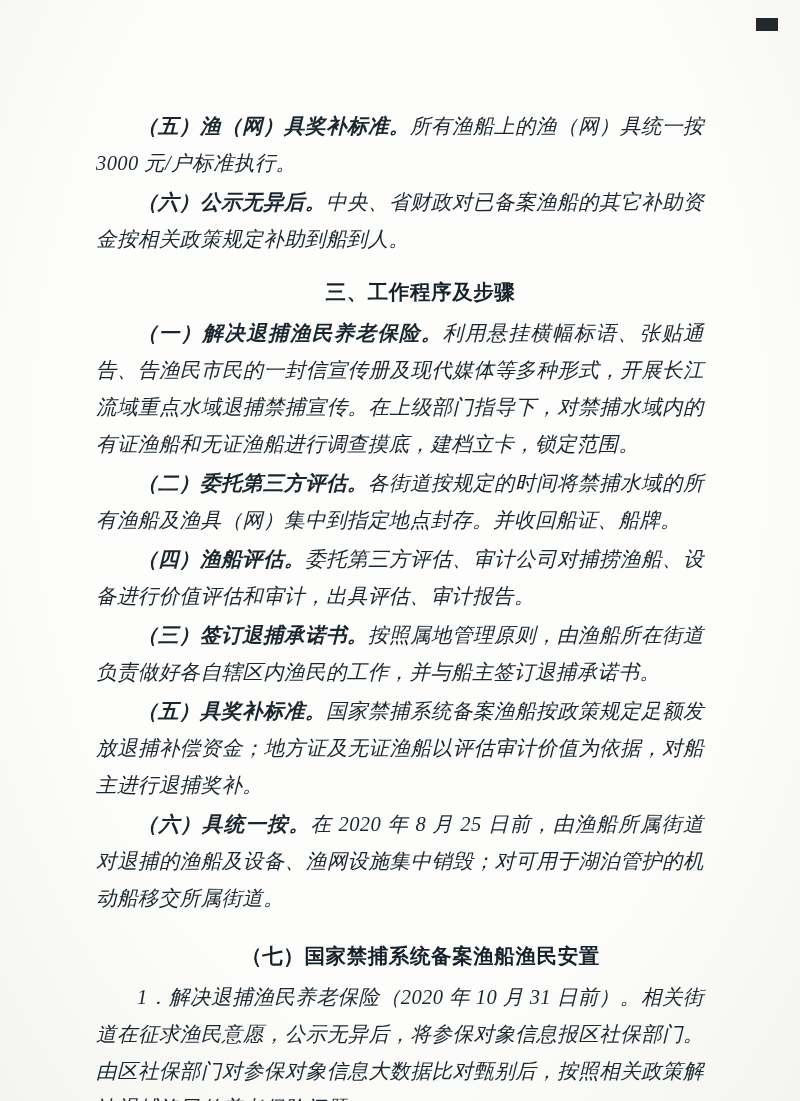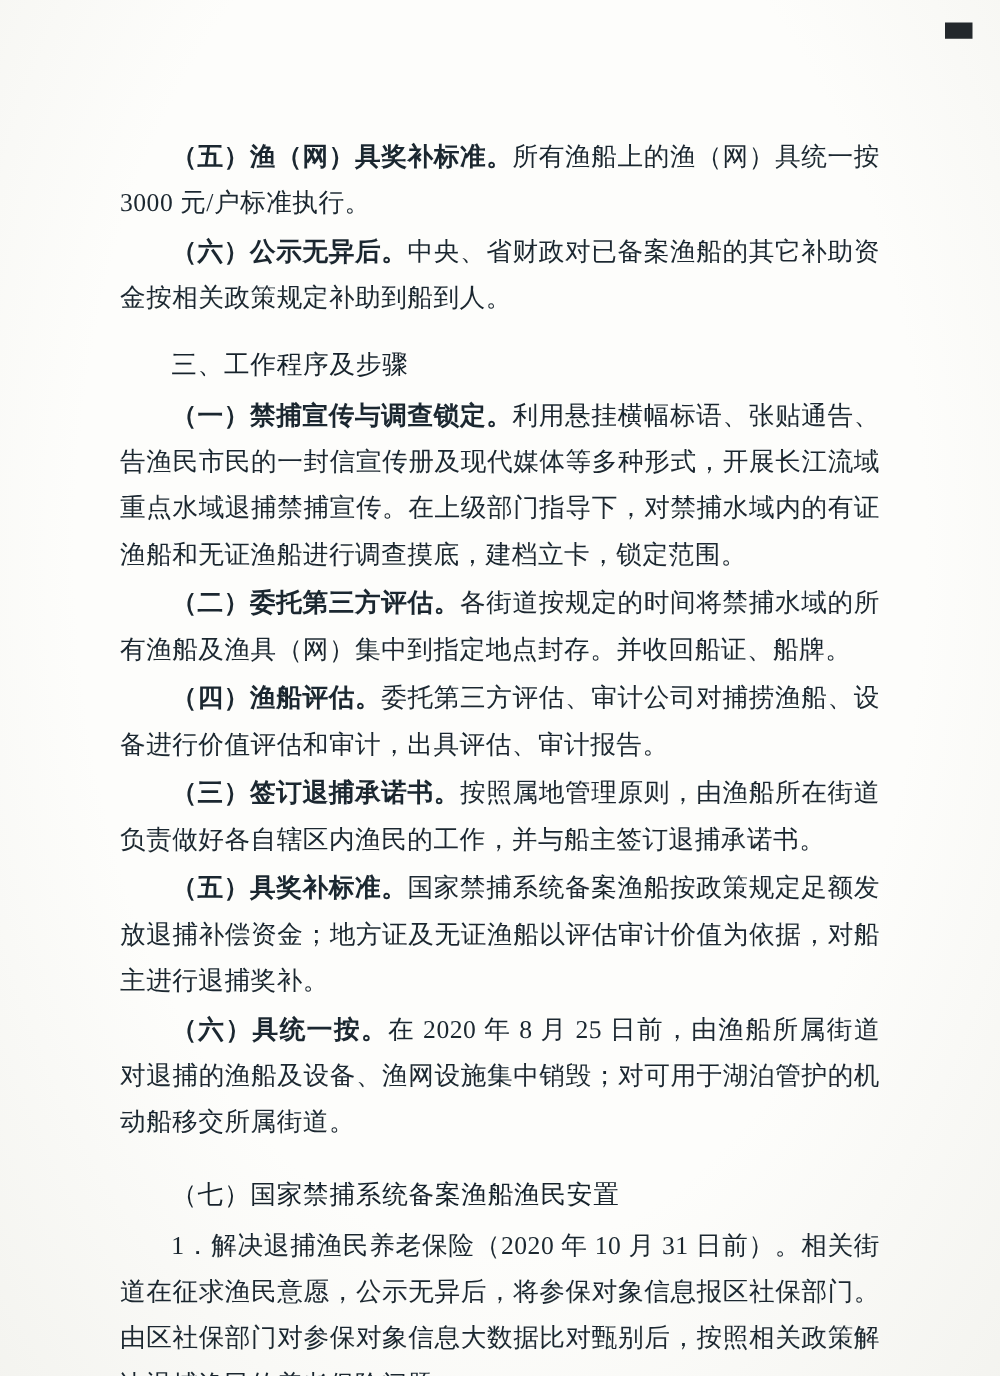--- a/index.html
+++ b/index.html
@@ -44,35 +44,37 @@
   }
   p.para {
     margin: 0 0 2px 0;
     font-size: 20.5px;
     line-height: 37px;
     letter-spacing: 0.4px;
     color: #1b2730;
     text-align: justify;
     text-justify: inter-ideograph;
     text-indent: 0;
+    font-style: italic;
   }
   p.para.indent {
     text-indent: 41px;
   }
   .b {
     font-weight: bold;
   }
   .heading {
     margin: 10px 0 4px 0;
     font-size: 20.5px;
     line-height: 37px;
-    font-weight: normal;
+    font-weight: bold;
     text-indent: 41px;
     letter-spacing: 0.6px;
     color: #16222b;
+    text-align: center;
   }
   .gap-sm { height: 4px; }
   .gap-md { height: 9px; }
 </style>
 </head>
 <body>
 
 <div class="page">
   <div class="paper-tint"></div>
   <div class="corner-mark"></div>
@@ -80,21 +82,21 @@
   <div class="content">
 
     <p class="para indent"><span class="b">（五）渔（网）具奖补标准。</span><span>所有渔船上的渔（网）具统一按 3000 元/户标准执行。</span></p>
 
     <p class="para indent"><span class="b">（六）公示无异后。</span><span>中央、省财政对已备案渔船的其它补助资金按相关政策规定补助到船到人。</span></p>
 
     <div class="gap-sm"></div>
 
     <p class="heading">三、工作程序及步骤</p>
 
-    <p class="para indent"><span class="b">（一）禁捕宣传与调查锁定。</span><span>利用悬挂横幅标语、张贴通告、告渔民市民的一封信宣传册及现代媒体等多种形式，开展长江流域重点水域退捕禁捕宣传。在上级部门指导下，对禁捕水域内的有证渔船和无证渔船进行调查摸底，建档立卡，锁定范围。</span></p>
+    <p class="para indent"><span class="b">（一）解决退捕渔民养老保险。</span><span>利用悬挂横幅标语、张贴通告、告渔民市民的一封信宣传册及现代媒体等多种形式，开展长江流域重点水域退捕禁捕宣传。在上级部门指导下，对禁捕水域内的有证渔船和无证渔船进行调查摸底，建档立卡，锁定范围。</span></p>
 
     <p class="para indent"><span class="b">（二）委托第三方评估。</span><span>各街道按规定的时间将禁捕水域的所有渔船及渔具（网）集中到指定地点封存。并收回船证、船牌。</span></p>
 
     <p class="para indent"><span class="b">（四）渔船评估。</span><span>委托第三方评估、审计公司对捕捞渔船、设备进行价值评估和审计，出具评估、审计报告。</span></p>
 
     <p class="para indent"><span class="b">（三）签订退捕承诺书。</span><span>按照属地管理原则，由渔船所在街道负责做好各自辖区内渔民的工作，并与船主签订退捕承诺书。</span></p>
 
     <p class="para indent"><span class="b">（五）具奖补标准。</span><span>国家禁捕系统备案渔船按政策规定足额发放退捕补偿资金；地方证及无证渔船以评估审计价值为依据，对船主进行退捕奖补。</span></p>
 
     <p class="para indent"><span class="b">（六）具统一按。</span><span>在 2020 年 8 月 25 日前，由渔船所属街道对退捕的渔船及设备、渔网设施集中销毁；对可用于湖泊管护的机动船移交所属街道。</span></p>

